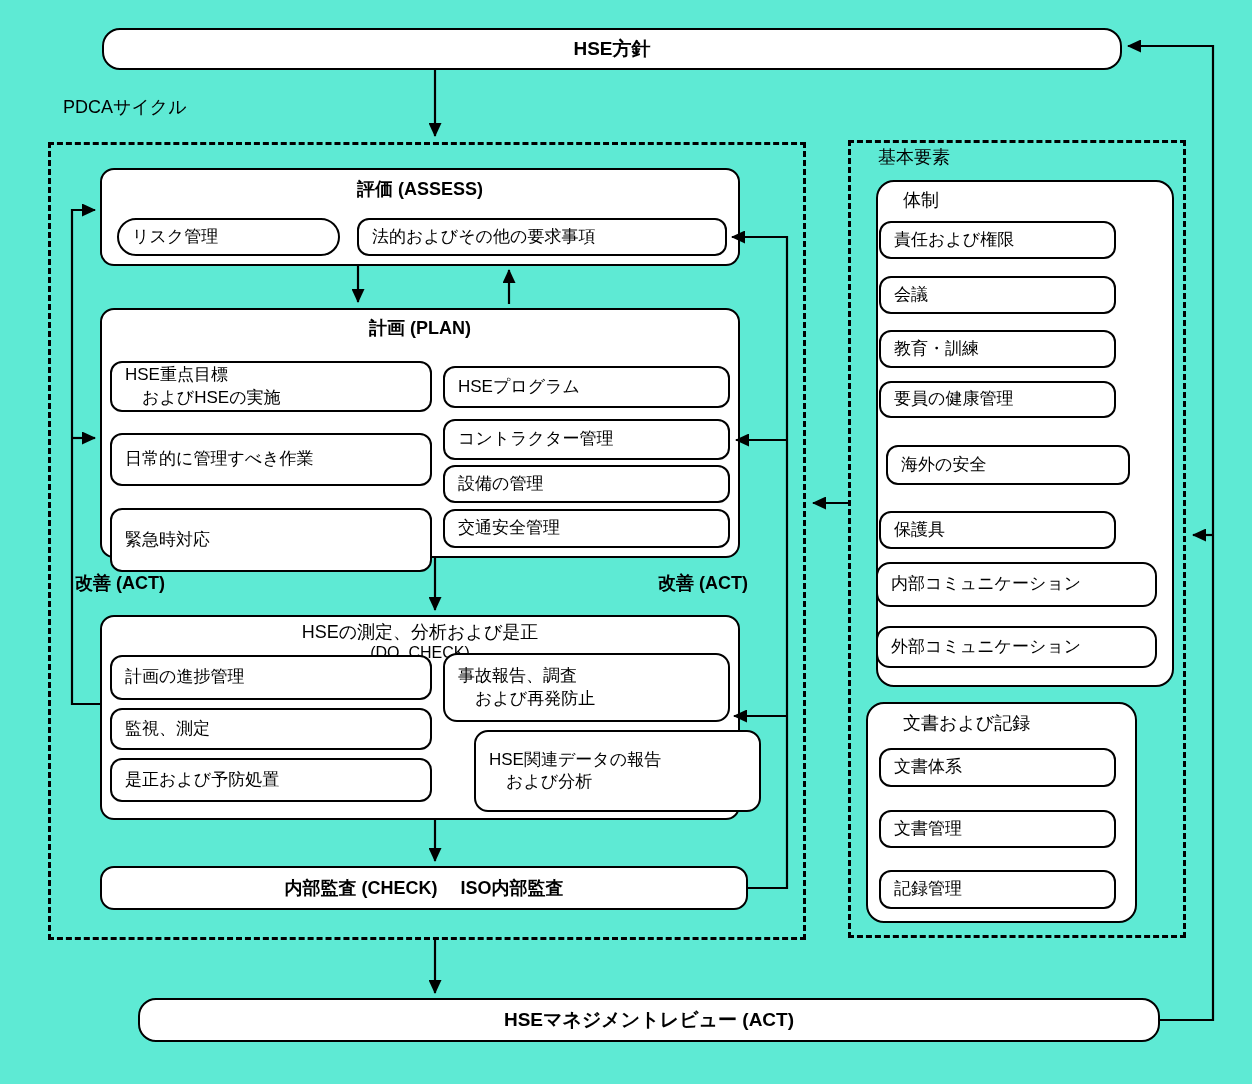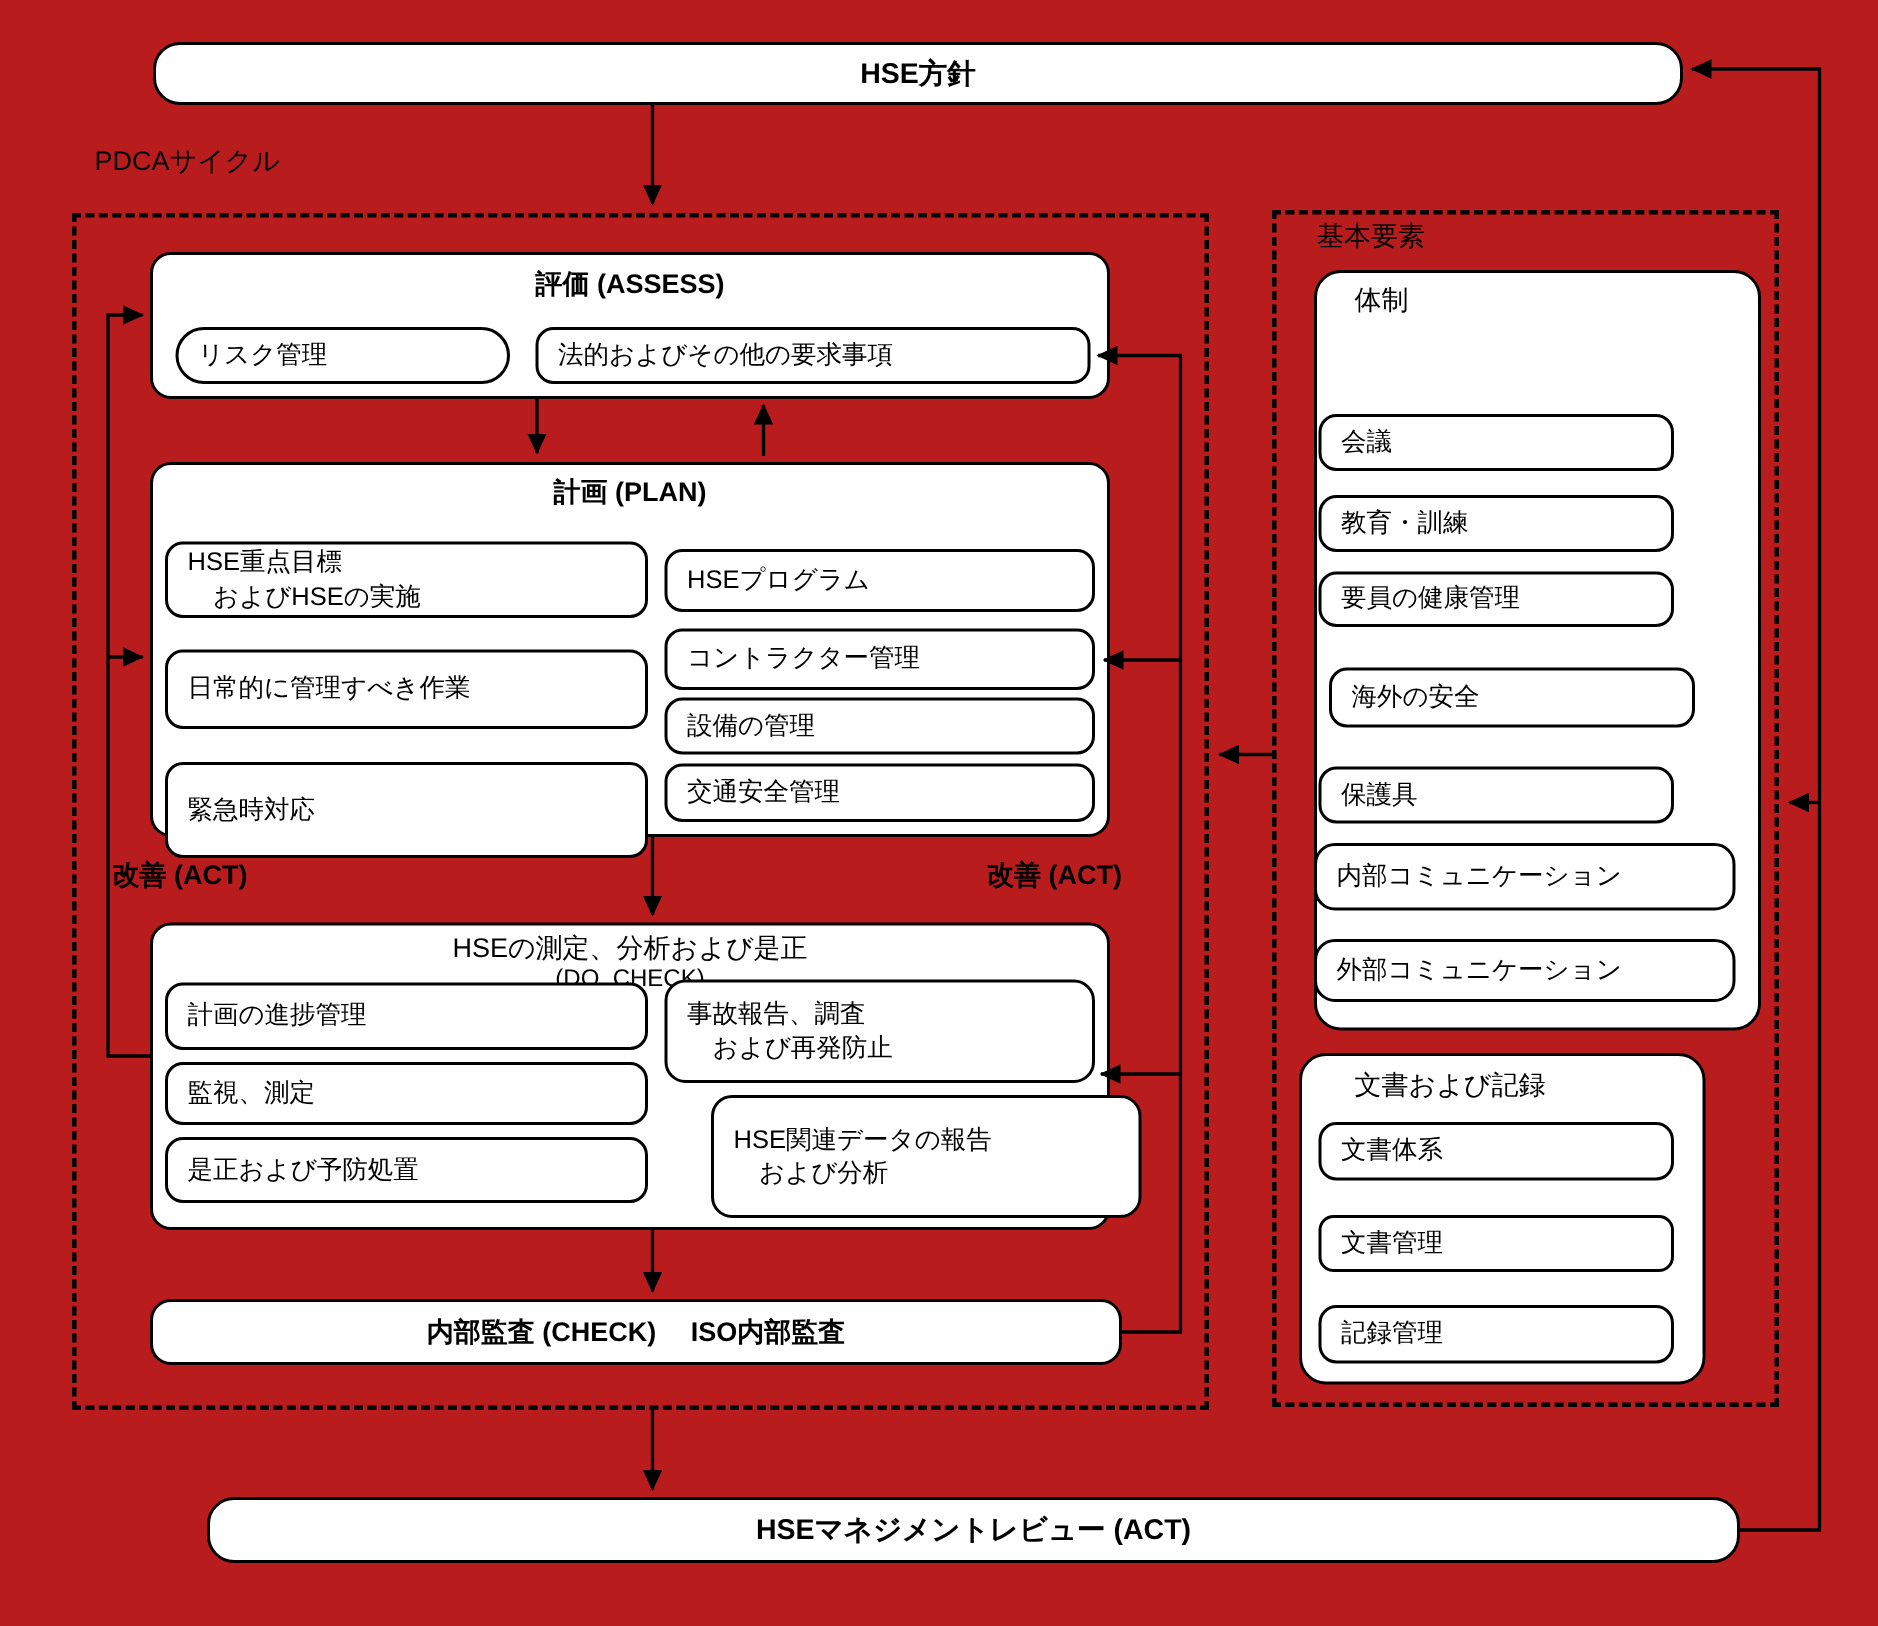--- a/index.html
+++ b/index.html
@@ -1,17 +1,17 @@
 <!DOCTYPE html>
 <html><head>
 <meta charset="utf-8">
 <style>
   html,body{margin:0;padding:0;background:#fff;}
   body{font-family:"Liberation Sans","DejaVu Sans",sans-serif;color:#000;}
-  #stage{position:relative;width:1252px;height:1084px;background:#b91c1c;overflow:hidden;}
+  #stage{position:relative;width:1252px;height:1084px;background:#5eead4;overflow:hidden;}
   .box{position:absolute;box-sizing:border-box;border:2px solid #000;background:#fff;}
   .r16{border-radius:18px;}
   .r14{border-radius:14px;}
   .r12{border-radius:12px;}
   .dashed{position:absolute;box-sizing:border-box;border:3px dashed #000;background:transparent;}
   .item{display:flex;align-items:center;padding:0 13px;font-size:17px;line-height:1.3;white-space:pre-line;}
   .ctr{display:flex;align-items:center;justify-content:center;text-align:center;}
   .ttl{position:absolute;text-align:center;font-weight:bold;font-size:18px;}
   .ttl-n{position:absolute;text-align:center;font-weight:normal;font-size:18px;}
   .lbl{position:absolute;font-size:18px;}
@@ -59,32 +59,33 @@
   <div class="box r14 item" style="left:443px;top:730px;width:287px;height:82px;margin-left:31px;">HSE関連データの報告
 　および分析</div>
 
   <div class="box r14 ctr bold" style="left:100px;top:866px;width:648px;height:44px;font-size:18px;">内部監査 (CHECK)　 ISO内部監査</div>
 
   <div class="box r16 ctr bold" style="left:138px;top:998px;width:1022px;height:44px;font-size:19px;">HSEマネジメントレビュー (ACT)</div>
 
   <div class="lbl" style="left:878px;top:145px;">基本要素</div>
   <div class="box r16" style="left:876px;top:180px;width:298px;height:507px;"></div>
   <div class="lbl" style="left:903px;top:188px;">体制</div>
+  <div class="box r12 item" style="left:879px;top:221px;width:237px;height:38px;">責任および権限</div>
   <div class="box r12 item" style="left:879px;top:276px;width:237px;height:38px;">会議</div>
   <div class="box r12 item" style="left:879px;top:330px;width:237px;height:38px;">教育・訓練</div>
   <div class="box r12 item" style="left:879px;top:381px;width:237px;height:37px;">要員の健康管理</div>
   <div class="box r12 item" style="left:886px;top:445px;width:244px;height:40px;">海外の安全</div>
   <div class="box r12 item" style="left:879px;top:511px;width:237px;height:38px;">保護具</div>
   <div class="box r14 item" style="left:876px;top:562px;width:281px;height:45px;">内部コミュニケーション</div>
   <div class="box r14 item" style="left:876px;top:626px;width:281px;height:42px;">外部コミュニケーション</div>
 
   <div class="box r16" style="left:866px;top:702px;width:271px;height:221px;"></div>
   <div class="lbl" style="left:903px;top:711px;">文書および記録</div>
   <div class="box r12 item" style="left:879px;top:748px;width:237px;height:39px;">文書体系</div>
-  <div class="box r12 item" style="left:879px;top:810px;width:237px;height:38px;border-radius:10px;">文書管理</div>
+  <div class="box r12 item" style="left:879px;top:810px;width:237px;height:38px;">文書管理</div>
   <div class="box r12 item" style="left:879px;top:870px;width:237px;height:39px;">記録管理</div>
 
   <svg class="wires" width="1252" height="1084" viewBox="0 0 1252 1084">
     <defs>
       <marker id="ah" markerUnits="userSpaceOnUse" markerWidth="15" markerHeight="13" refX="13" refY="6.5" orient="auto">
         <path d="M0,0 L14,6.5 L0,13 Z" fill="#000"></path>
       </marker>
     </defs>
     <g stroke="#000" stroke-width="2.2" fill="none">
       <path d="M435,70 L435,136" marker-end="url(#ah)"></path>

